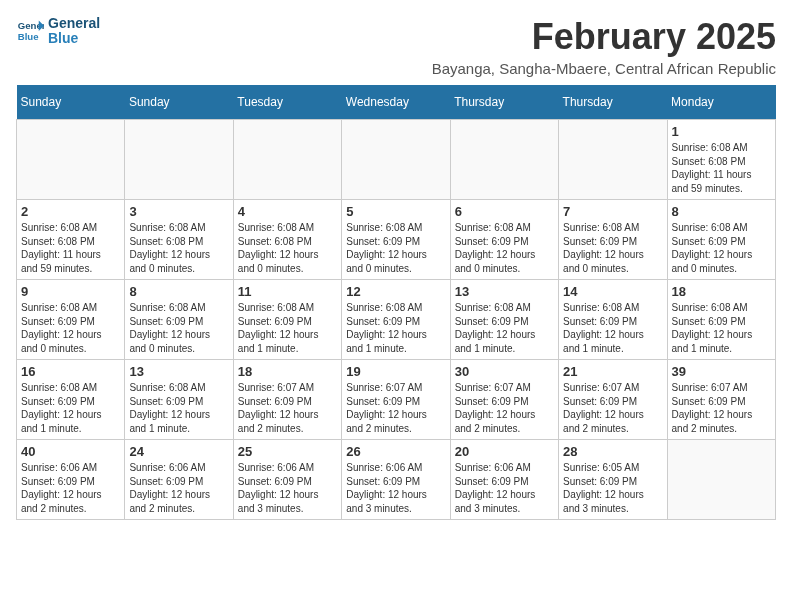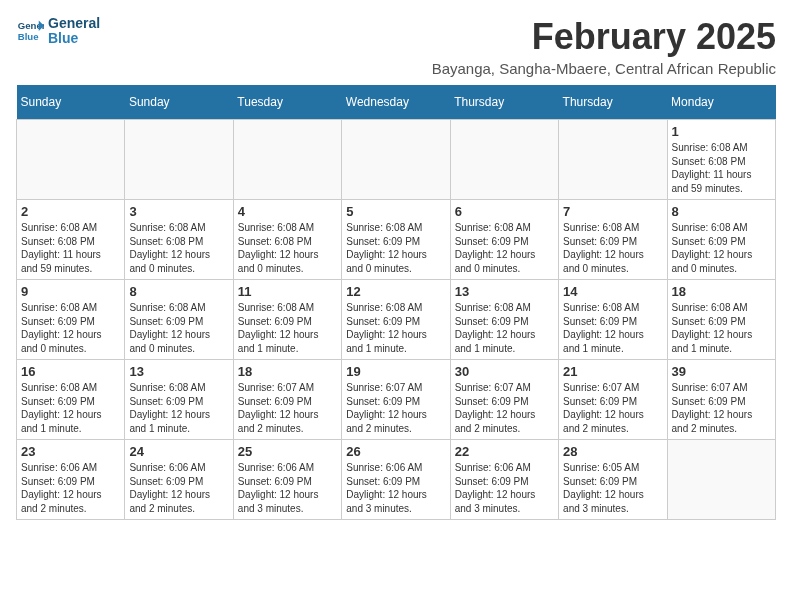--- a/index.html
+++ b/index.html
@@ -207,37 +207,37 @@
           <span class="day-num">21</span>
           <div class="day-info">Sunrise: 6:07 AM<br>Sunset: 6:09 PM<br>Daylight: 12 hours<br>and 2 minutes.</div>
         </td>
         <td>
           <span class="day-num">39</span>
           <div class="day-info">Sunrise: 6:07 AM<br>Sunset: 6:09 PM<br>Daylight: 12 hours<br>and 2 minutes.</div>
         </td>
       </tr>
       <tr>
         <td>
-          <span class="day-num">23</span>
+          <span class="day-num">40</span>
           <div class="day-info">Sunrise: 6:06 AM<br>Sunset: 6:09 PM<br>Daylight: 12 hours<br>and 2 minutes.</div>
         </td>
         <td>
           <span class="day-num">24</span>
           <div class="day-info">Sunrise: 6:06 AM<br>Sunset: 6:09 PM<br>Daylight: 12 hours<br>and 2 minutes.</div>
         </td>
         <td>
           <span class="day-num">25</span>
           <div class="day-info">Sunrise: 6:06 AM<br>Sunset: 6:09 PM<br>Daylight: 12 hours<br>and 3 minutes.</div>
         </td>
         <td>
           <span class="day-num">26</span>
           <div class="day-info">Sunrise: 6:06 AM<br>Sunset: 6:09 PM<br>Daylight: 12 hours<br>and 3 minutes.</div>
         </td>
         <td>
-          <span class="day-num">22</span>
+          <span class="day-num">20</span>
           <div class="day-info">Sunrise: 6:06 AM<br>Sunset: 6:09 PM<br>Daylight: 12 hours<br>and 3 minutes.</div>
         </td>
         <td>
           <span class="day-num">28</span>
           <div class="day-info">Sunrise: 6:05 AM<br>Sunset: 6:09 PM<br>Daylight: 12 hours<br>and 3 minutes.</div>
         </td>
         <td class="empty-cell"></td>
       </tr>
     </tbody>
 </table>

